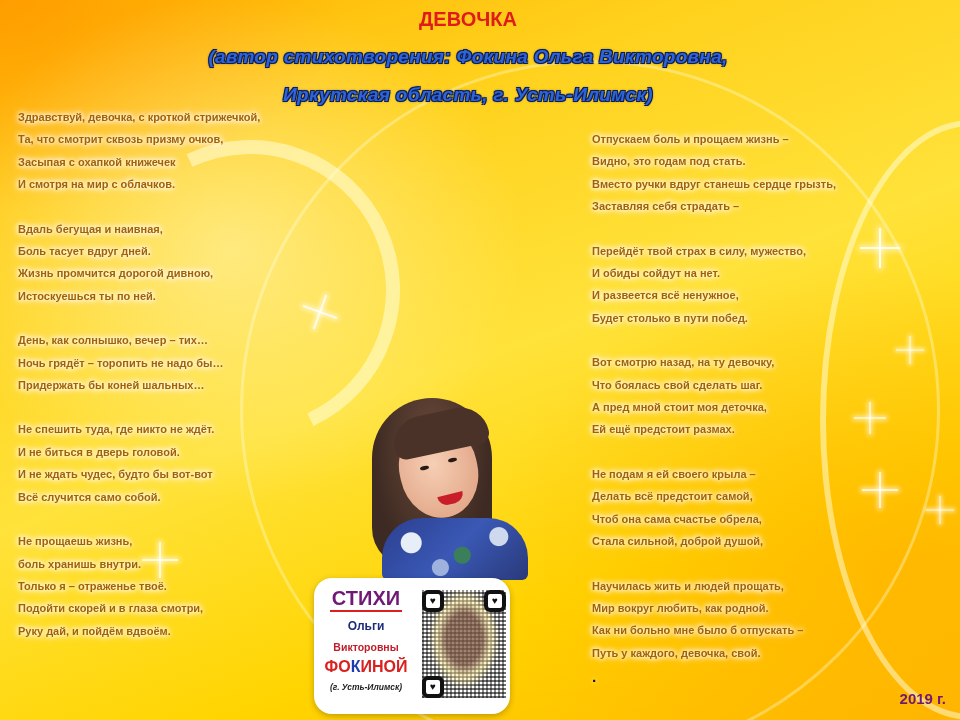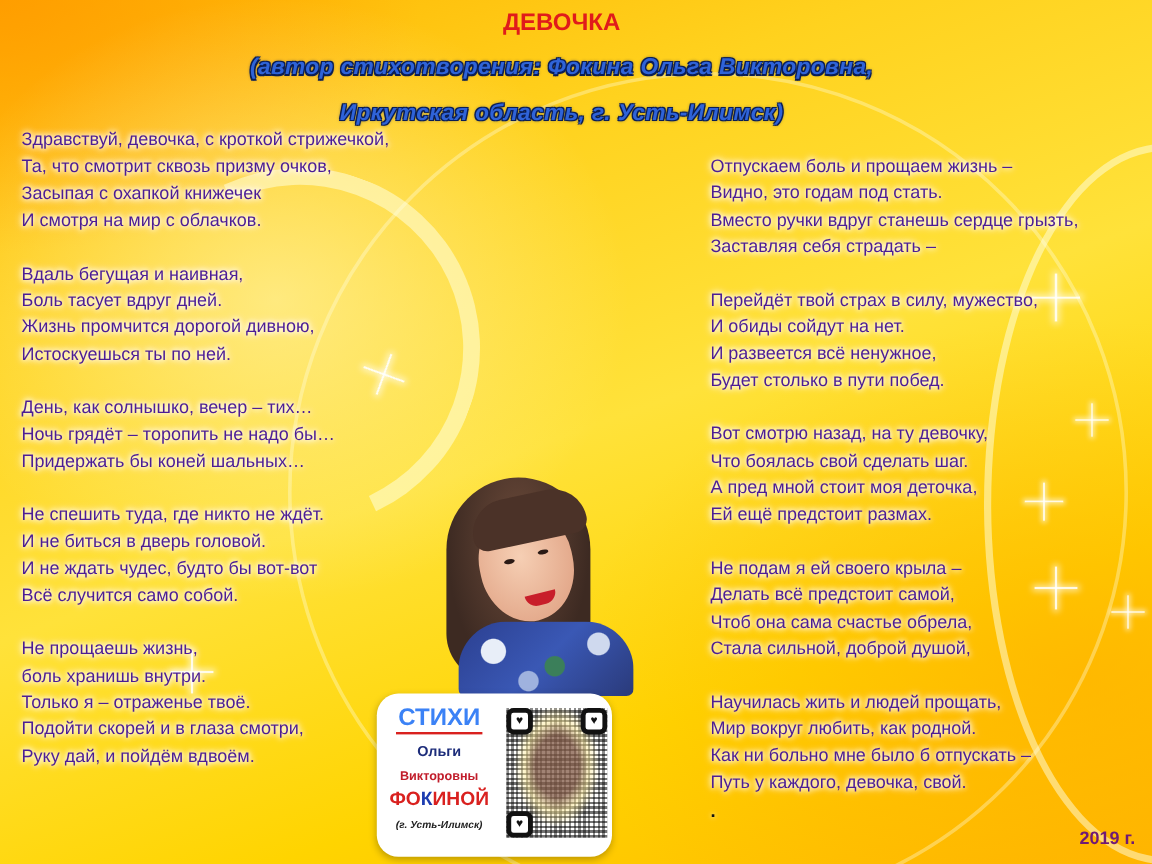--- a/index.html
+++ b/index.html
@@ -43,21 +43,21 @@
     color: #2f63d8; font-style: italic; font-weight: bold; font-size: 19px; line-height: 26px;
     text-shadow: 1px 1px 0 #0b1e55, -1px -1px 0 #0b1e55, 1px -1px 0 #0b1e55, -1px 1px 0 #0b1e55, 0 0 3px #0b1e55;
     letter-spacing: 0.3px;
     margin-top: 12px;
   }
   .column { position: absolute; }
   .col-left { left: 18px; top: 106px; }
   .col-right { left: 592px; top: 128px; }
   .stanza { margin-bottom: 22px; }
   .line {
-    font-size: 15px; line-height: 22.4px; font-weight: normal; color: #4c1d95;
+    font-size: 11px; line-height: 22.4px; font-weight: bold; color: #a16207;
     white-space: nowrap;
     text-shadow: 0 0 4px #fff, 0 0 6px #fff, 0 0 8px rgba(255,255,255,0.9);
   }
   .dot-line { font-size: 15.4px; font-weight: bold; color:#111; line-height: 22px; text-shadow: 0 0 4px #fff; }
 
   .portrait {
     position: absolute; left: 352px; top: 378px; width: 176px; height: 200px;
   }
   .portrait .hair {
     position: absolute; left: 20px; top: 20px; width: 120px; height: 170px;
@@ -93,21 +93,21 @@
     border-radius: 40px 40px 6px 6px;
   }
 
   .promo-card {
     position: absolute; left: 314px; top: 578px; width: 196px; height: 136px;
     background: #fff; border-radius: 18px;
     box-shadow: 0 2px 6px rgba(0,0,0,0.25);
   }
   .promo-text { position: absolute; left: 6px; top: 8px; width: 92px; text-align: center; }
   .promo-stihi {
-    color: #3b82f6; font-weight: bold; font-size: 20px; line-height: 24px;
+    color: #701a75; font-weight: bold; font-size: 20px; line-height: 24px;
     display: inline-block; border-bottom: 2px solid #d9211f; padding: 0 2px;
   }
   .promo-olgi { color: #1c2c7a; font-weight: bold; font-size: 12px; line-height: 16px; margin-top: 6px; }
   .promo-viktorovny { color: #c11d2b; font-weight: bold; font-size: 10.5px; line-height: 14px; margin-top: 6px; }
   .promo-fokinoy { font-weight: bold; font-size: 16px; line-height: 20px; margin-top: 3px; }
   .promo-fokinoy .r { color: #d9211f; }
   .promo-fokinoy .b { color: #1c3cb0; }
   .promo-city { font-style: italic; font-weight: bold; font-size: 8.5px; line-height: 12px; color: #222; margin-top: 4px; }
   .qr {
     position: absolute; left: 108px; top: 12px; width: 84px; height: 108px;

